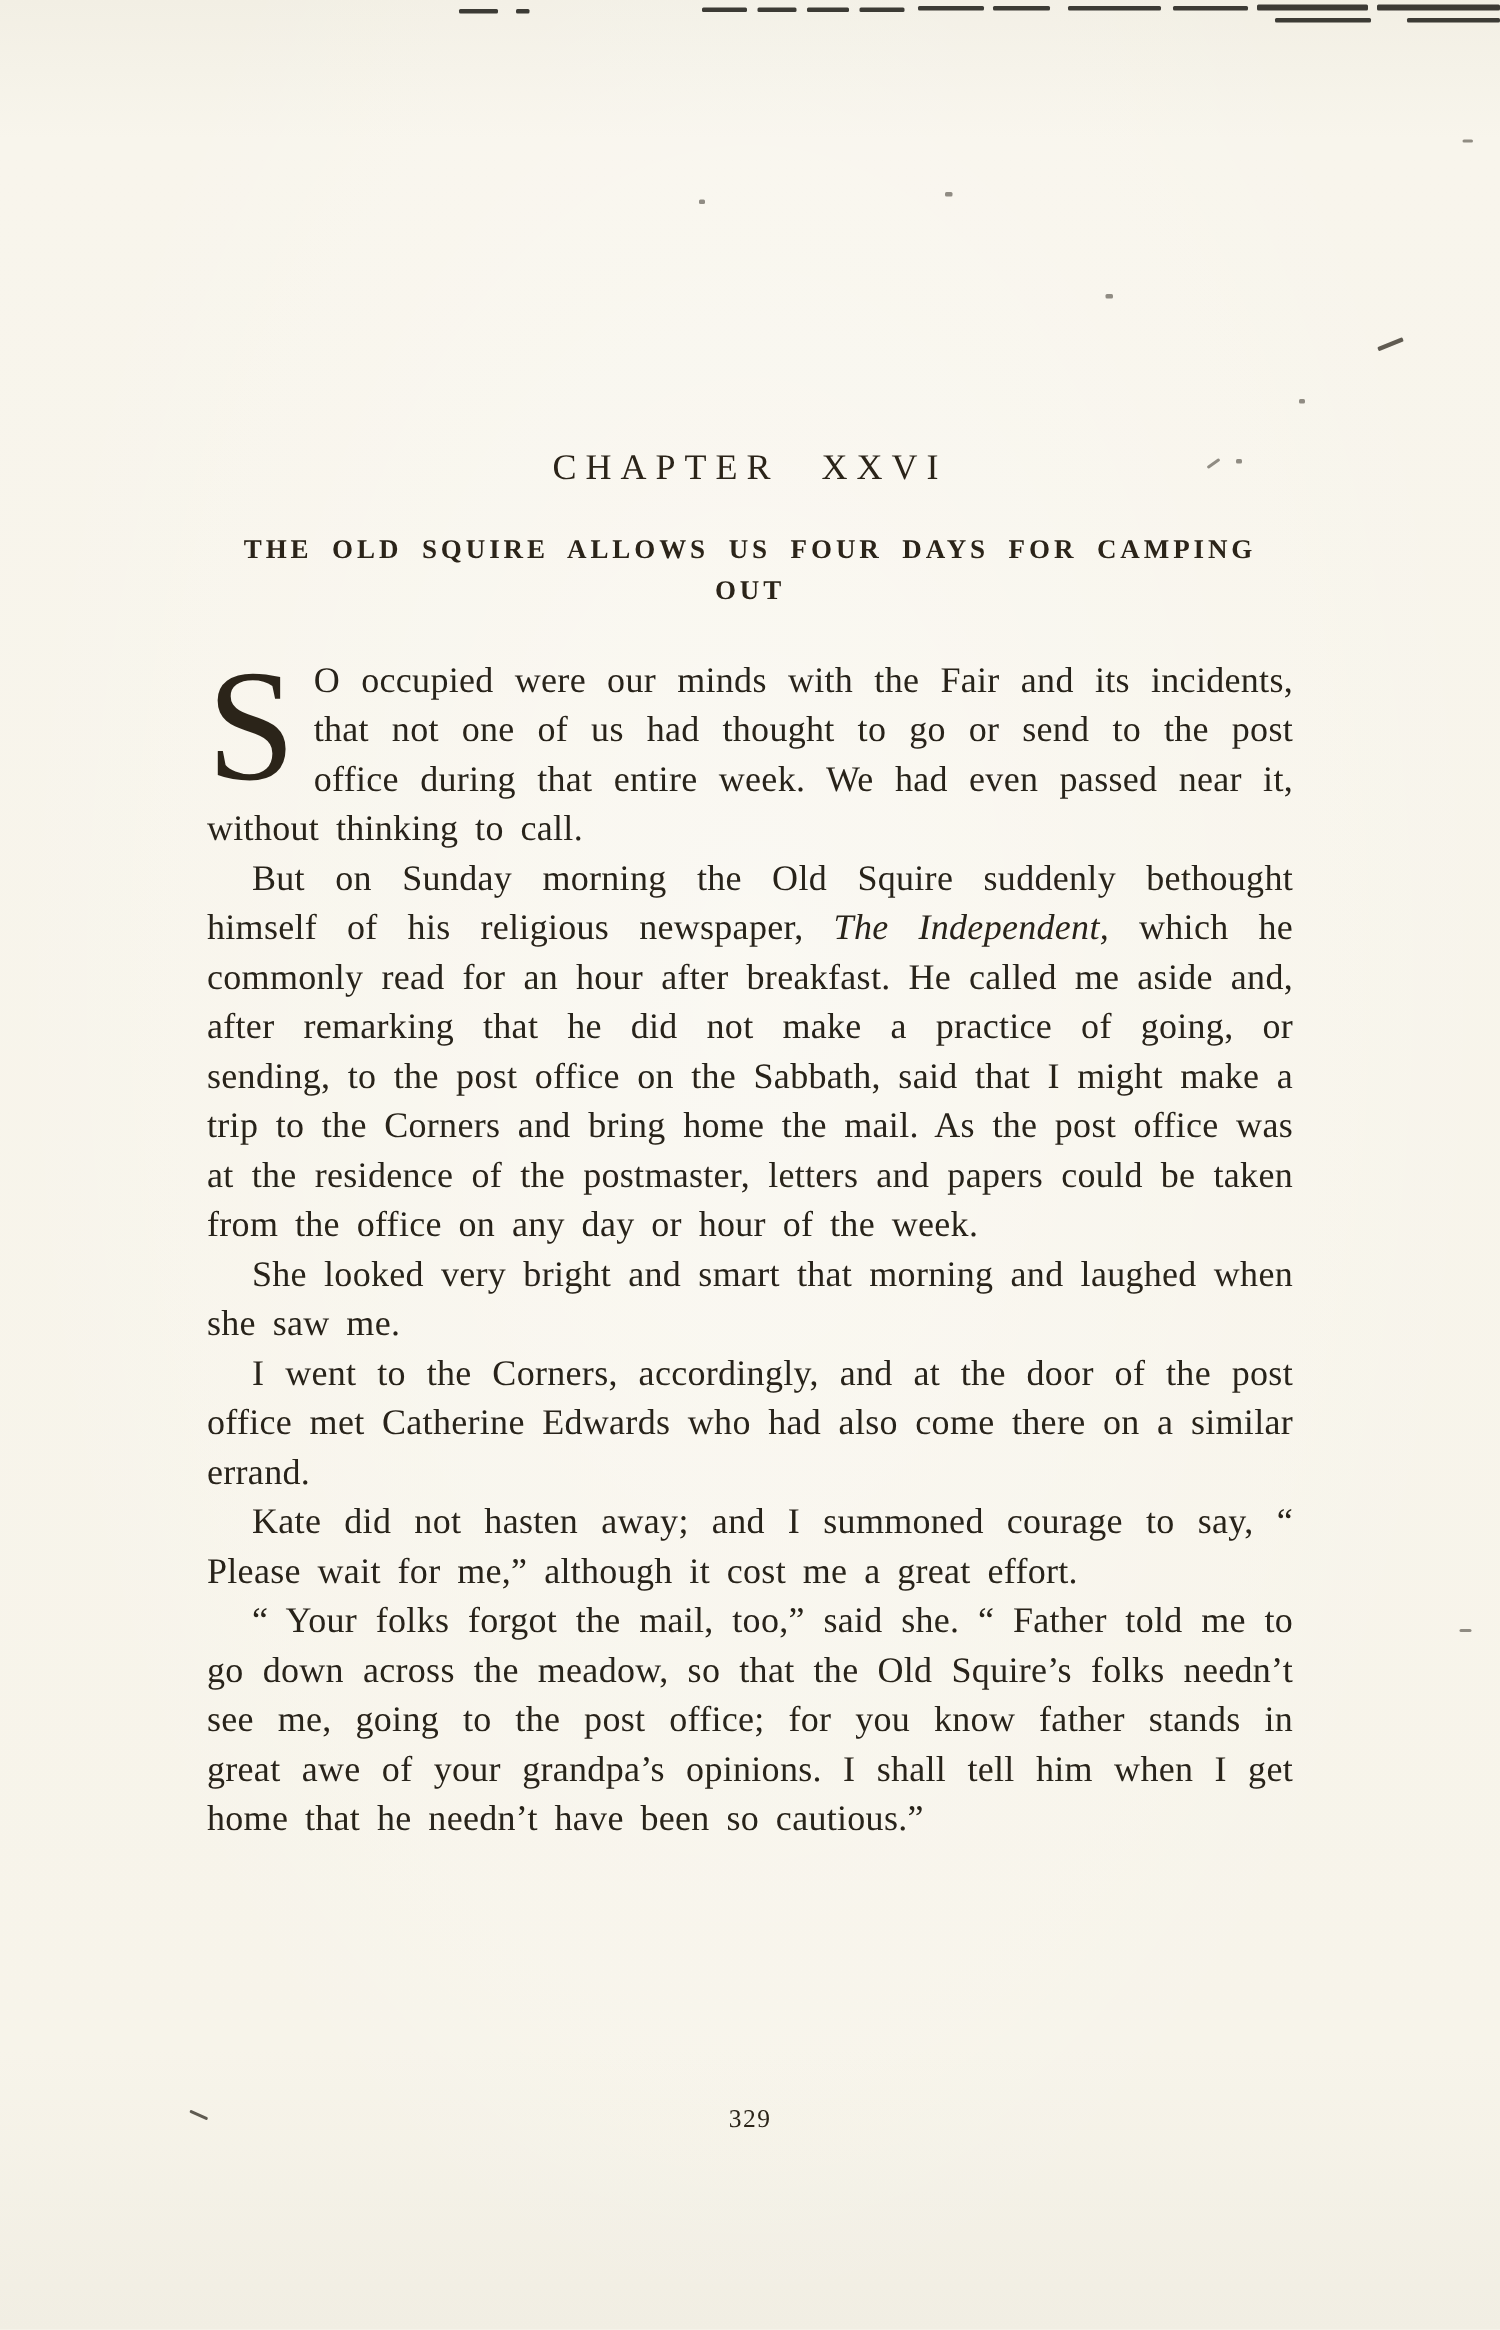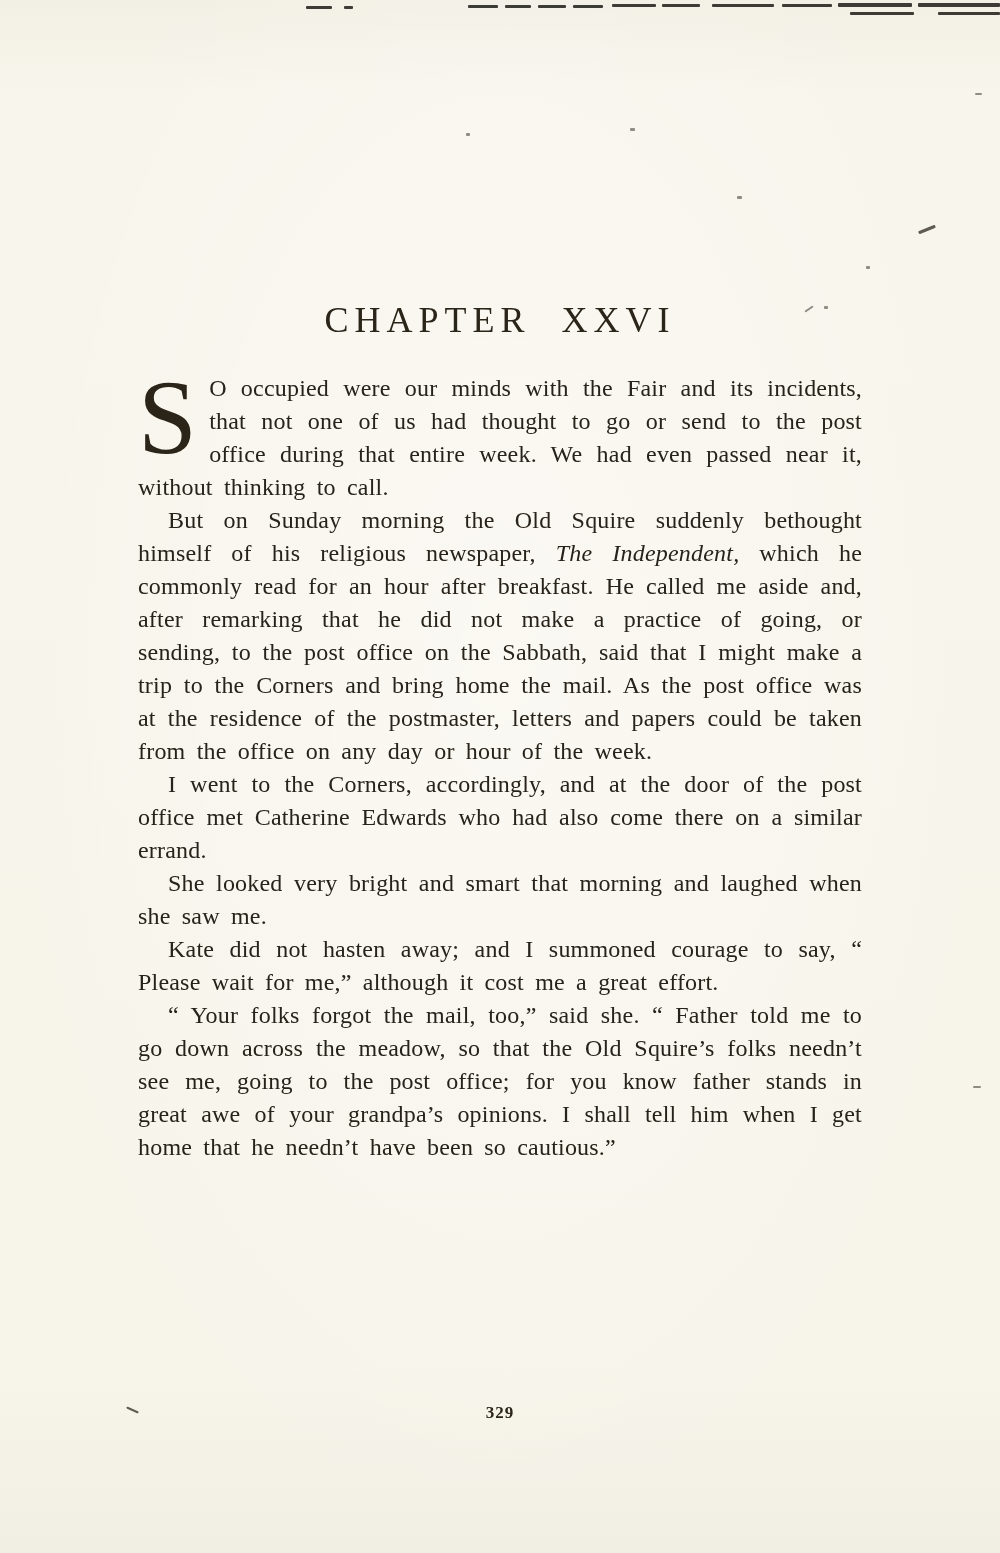--- a/index.html
+++ b/index.html
@@ -35,21 +35,21 @@
   }
   .content {
     position: absolute;
     left: 138px;
     top: 0;
     width: 724px;
   }
   .chapter-title {
     margin: 299px 0 0 0;
     text-align: center;
-    font-size: 36px;
+    font-size: 24px;
     font-weight: 400;
     letter-spacing: 6px;
     word-spacing: 16px;
     color: #2b2419;
   }
   .chapter-subtitle {
     margin: 27px 0 0 0;
     text-align: center;
     font-size: 18px;
     font-weight: 700;
@@ -76,21 +76,21 @@
     margin: 2px 12px 0 0;
     color: #2b2419;
   }
   .page-number {
     position: absolute;
     left: 0;
     right: 0;
     top: 1403px;
     text-align: center;
     font-size: 17px;
-    font-weight: 700;
+    font-weight: 400;
     letter-spacing: 1px;
     color: #2b2419;
   }
 </style>
 </head>
 <body>
 
 <div class="page">
 
   <div>
@@ -118,25 +118,29 @@
     <div class="speck" style="left:918px;top:228px;width:18px;height:3px;transform:rotate(-22deg);opacity:0.8;"></div>
     <div class="speck" style="left:866px;top:266px;width:4px;height:3px;"></div>
     <div class="speck" style="left:804px;top:308px;width:10px;height:2px;transform:rotate(-35deg);"></div>
     <div class="speck" style="left:824px;top:306px;width:4px;height:3px;"></div>
     <div class="speck" style="left:973px;top:1086px;width:8px;height:2px;"></div>
     <div class="speck" style="left:126px;top:1409px;width:13px;height:2px;transform:rotate(24deg);opacity:0.8;"></div>
   </div>
 
   <div class="content">
     <h1 class="chapter-title">CHAPTER XXVI</h1>
+    <h2 class="chapter-subtitle">
+      <span>THE OLD SQUIRE ALLOWS US FOUR DAYS FOR CAMPING</span><br>
+      <span>OUT</span>
+    </h2>
     <div class="body-text" id="body-text">
         <p><span class="dropcap">S</span><span>O occupied were our minds with the Fair and its incidents, that not one of us had thought to go or send to the post office during that entire week. We had even passed near it, without thinking to call.</span></p>
         <p class="indent"><span>But on Sunday morning the Old Squire suddenly bethought himself of his religious newspaper, </span><i>The Independent,</i><span> which he commonly read for an hour after breakfast. He called me aside and, after remarking that he did not make a practice of going, or sending, to the post office on the Sabbath, said that I might make a trip to the Corners and bring home the mail. As the post office was at the residence of the postmaster, letters and papers could be taken from the office on any day or hour of the week.</span></p>
+        <p class="indent"><span>She looked very bright and smart that morning and laughed when she saw me.</span></p>
         <p class="indent"><span>I went to the Corners, accordingly, and at the door of the post office met Catherine Edwards who had also come there on a similar errand.</span></p>
-        <p class="indent"><span>She looked very bright and smart that morning and laughed when she saw me.</span></p>
         <p class="indent"><span>Kate did not hasten away; and I summoned courage to say, “ Please wait for me,” although it cost me a great effort.</span></p>
         <p class="indent"><span>“ Your folks forgot the mail, too,” said she. “ Father told me to go down across the meadow, so that the Old Squire’s folks needn’t see me, going to the post office; for you know father stands in great awe of your grandpa’s opinions. I shall tell him when I get home that he needn’t have been so cautious.”</span></p>
       </div>
   </div>
 
   <div class="page-number">329</div>
 
 </div>
 
 </body></html>

